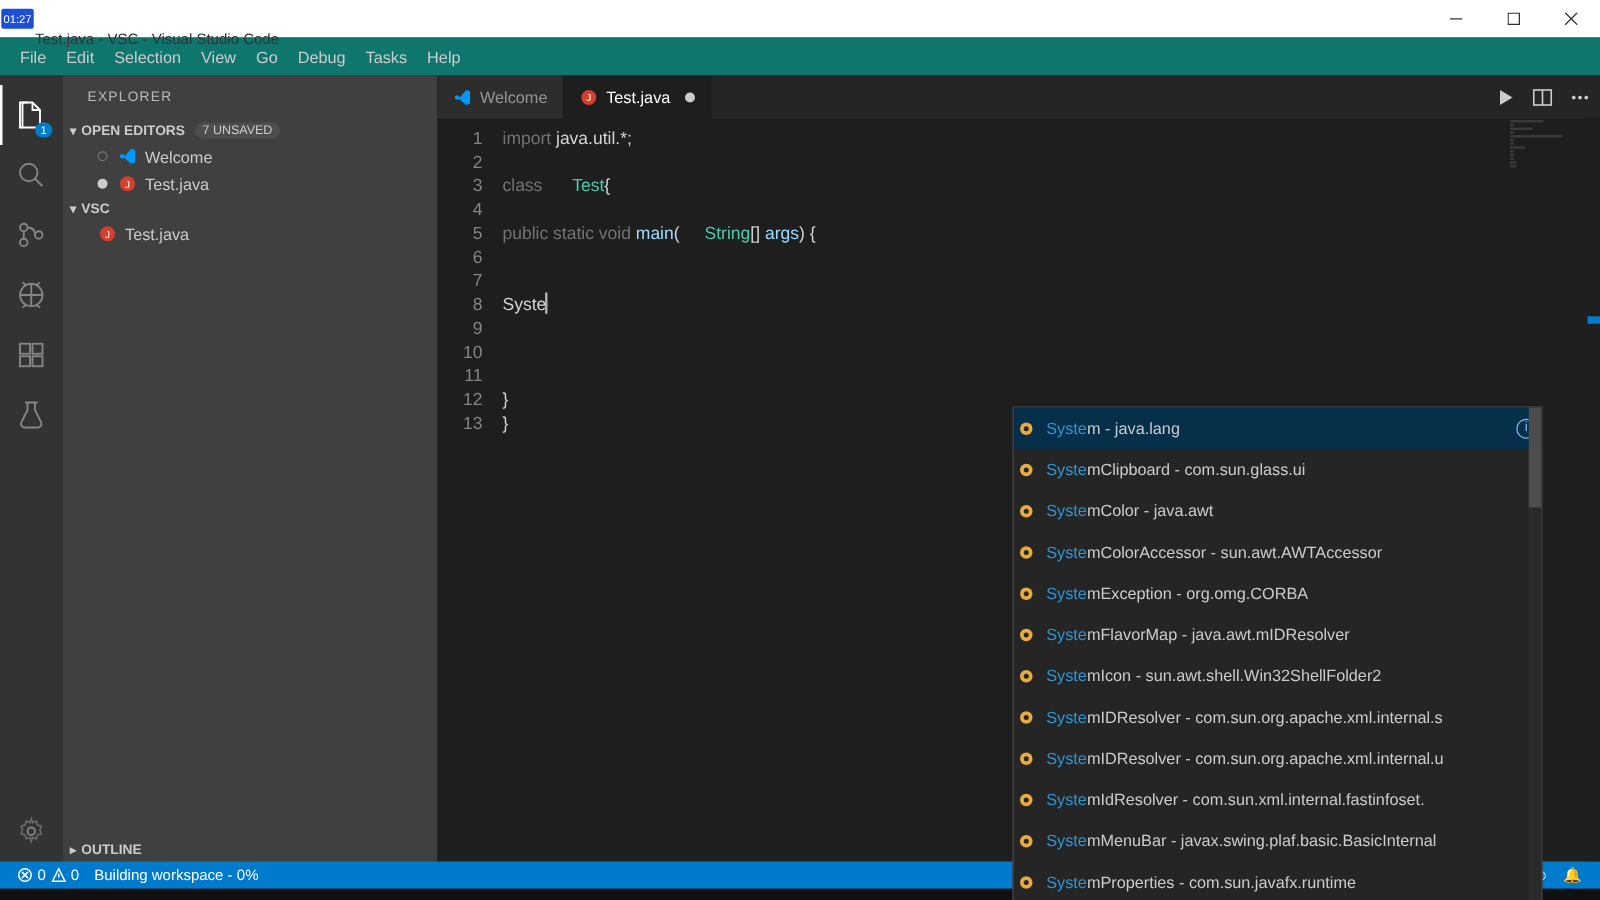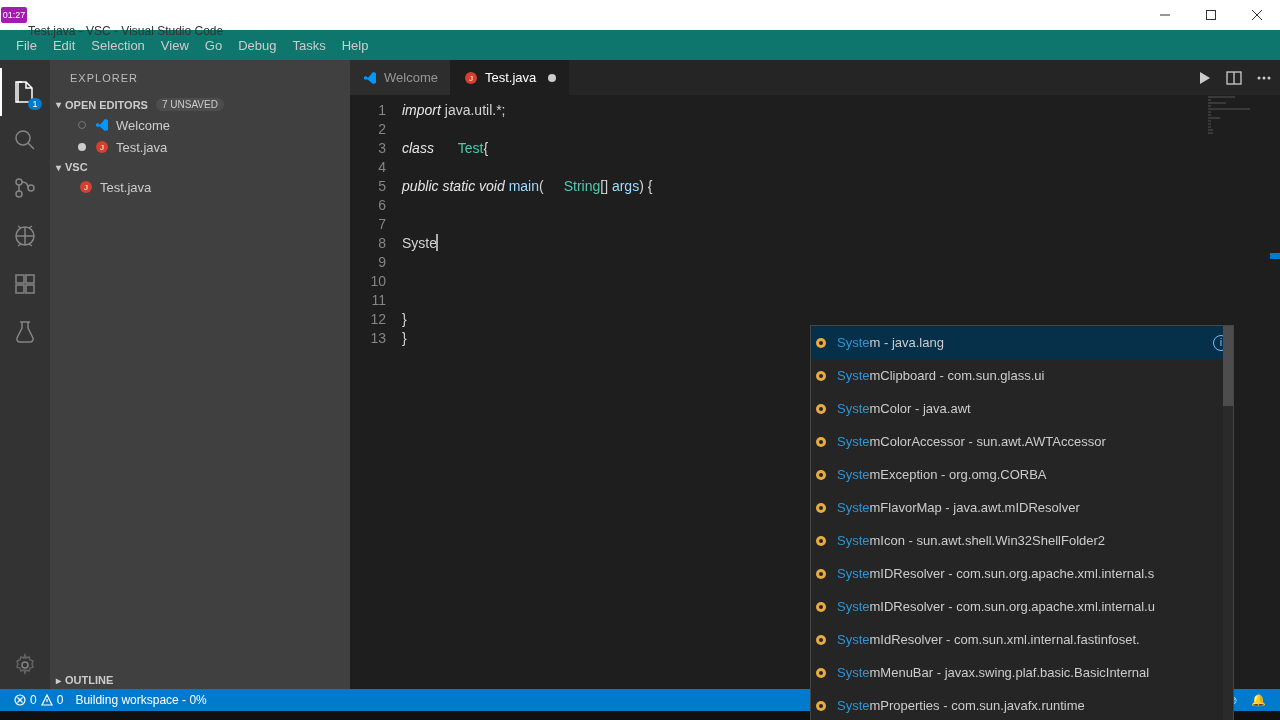--- a/index.html
+++ b/index.html
@@ -48,21 +48,21 @@
 .tab-icon { width: 16px; height: 16px; display: inline-flex; align-items: center; justify-content: center; }
 .tab-actions { margin-left: auto; display: flex; align-items: center; padding-right: 8px; gap: 14px; color: #ccc; }
 .tab-action-icon { cursor: pointer; }
 
 
 .editor { flex: 1; display: flex; font-family: Consolas, "Courier New", monospace; font-size: 14px; line-height: 19px; position: relative; padding-top: 6px; }
 .gutter { width: 52px; text-align: right; color: #858585; padding-right: 16px; user-select: none; }
 .gutter .ln { height: 19px; }
 .code { flex: 1; position: relative; color: #d4d4d4; }
 .code .line { height: 19px; white-space: pre; }
-.tok-keyword { color: #e5e5e5; font-style: italic; }
+.tok-keyword { color: #737373; }
 .tok-type { color: #4ec9b0; margin-left: 20px; }
 .tok-ident { color: #9cdcfe; }
 .tok-text { color: #d4d4d4; }
 .tok-punc { color: #d4d4d4; }
 .cursor { display: inline-block; width: 2px; height: 17px; background: #aeafad; vertical-align: text-bottom; margin-left: -1px; animation: blink 1s step-end infinite; }
 @keyframes blink { 50% { opacity: 0; } }
 
 
 .minimap { position: absolute; top: 0; right: 12px; width: 60px; height: 100%; opacity: 0.5; }
 .minimap .mm-line { height: 2px; background: #555; margin: 1px 0; width: 40%; }
@@ -95,21 +95,21 @@
 .tray-clock { text-align: right; line-height: 14px; font-size: 11px; }
 
 
 svg { display: block; }
 </style>
 </head>
 <body>
 
 <div class="win-titlebar">
   <div class="app-icon">
-    <span style="background:#a21caf;color:#fff;font-size:9px;padding:3px 2px;border-radius:2px">01:27</span>
+    <span style="background:#1d4ed8;color:#fff;font-size:9px;padding:3px 2px;border-radius:2px">01:27</span>
   </div>
   <div class="title-text">Test.java - VSC - Visual Studio Code</div>
   <div class="win-controls">
     <div class="win-btn">
       <svg width="10" height="10">
           <line x1="0" y1="5" x2="10" y2="5" stroke="#333" stroke-width="1"></line>
         </svg>
     </div>
     <div class="win-btn">
       <svg width="10" height="10">

